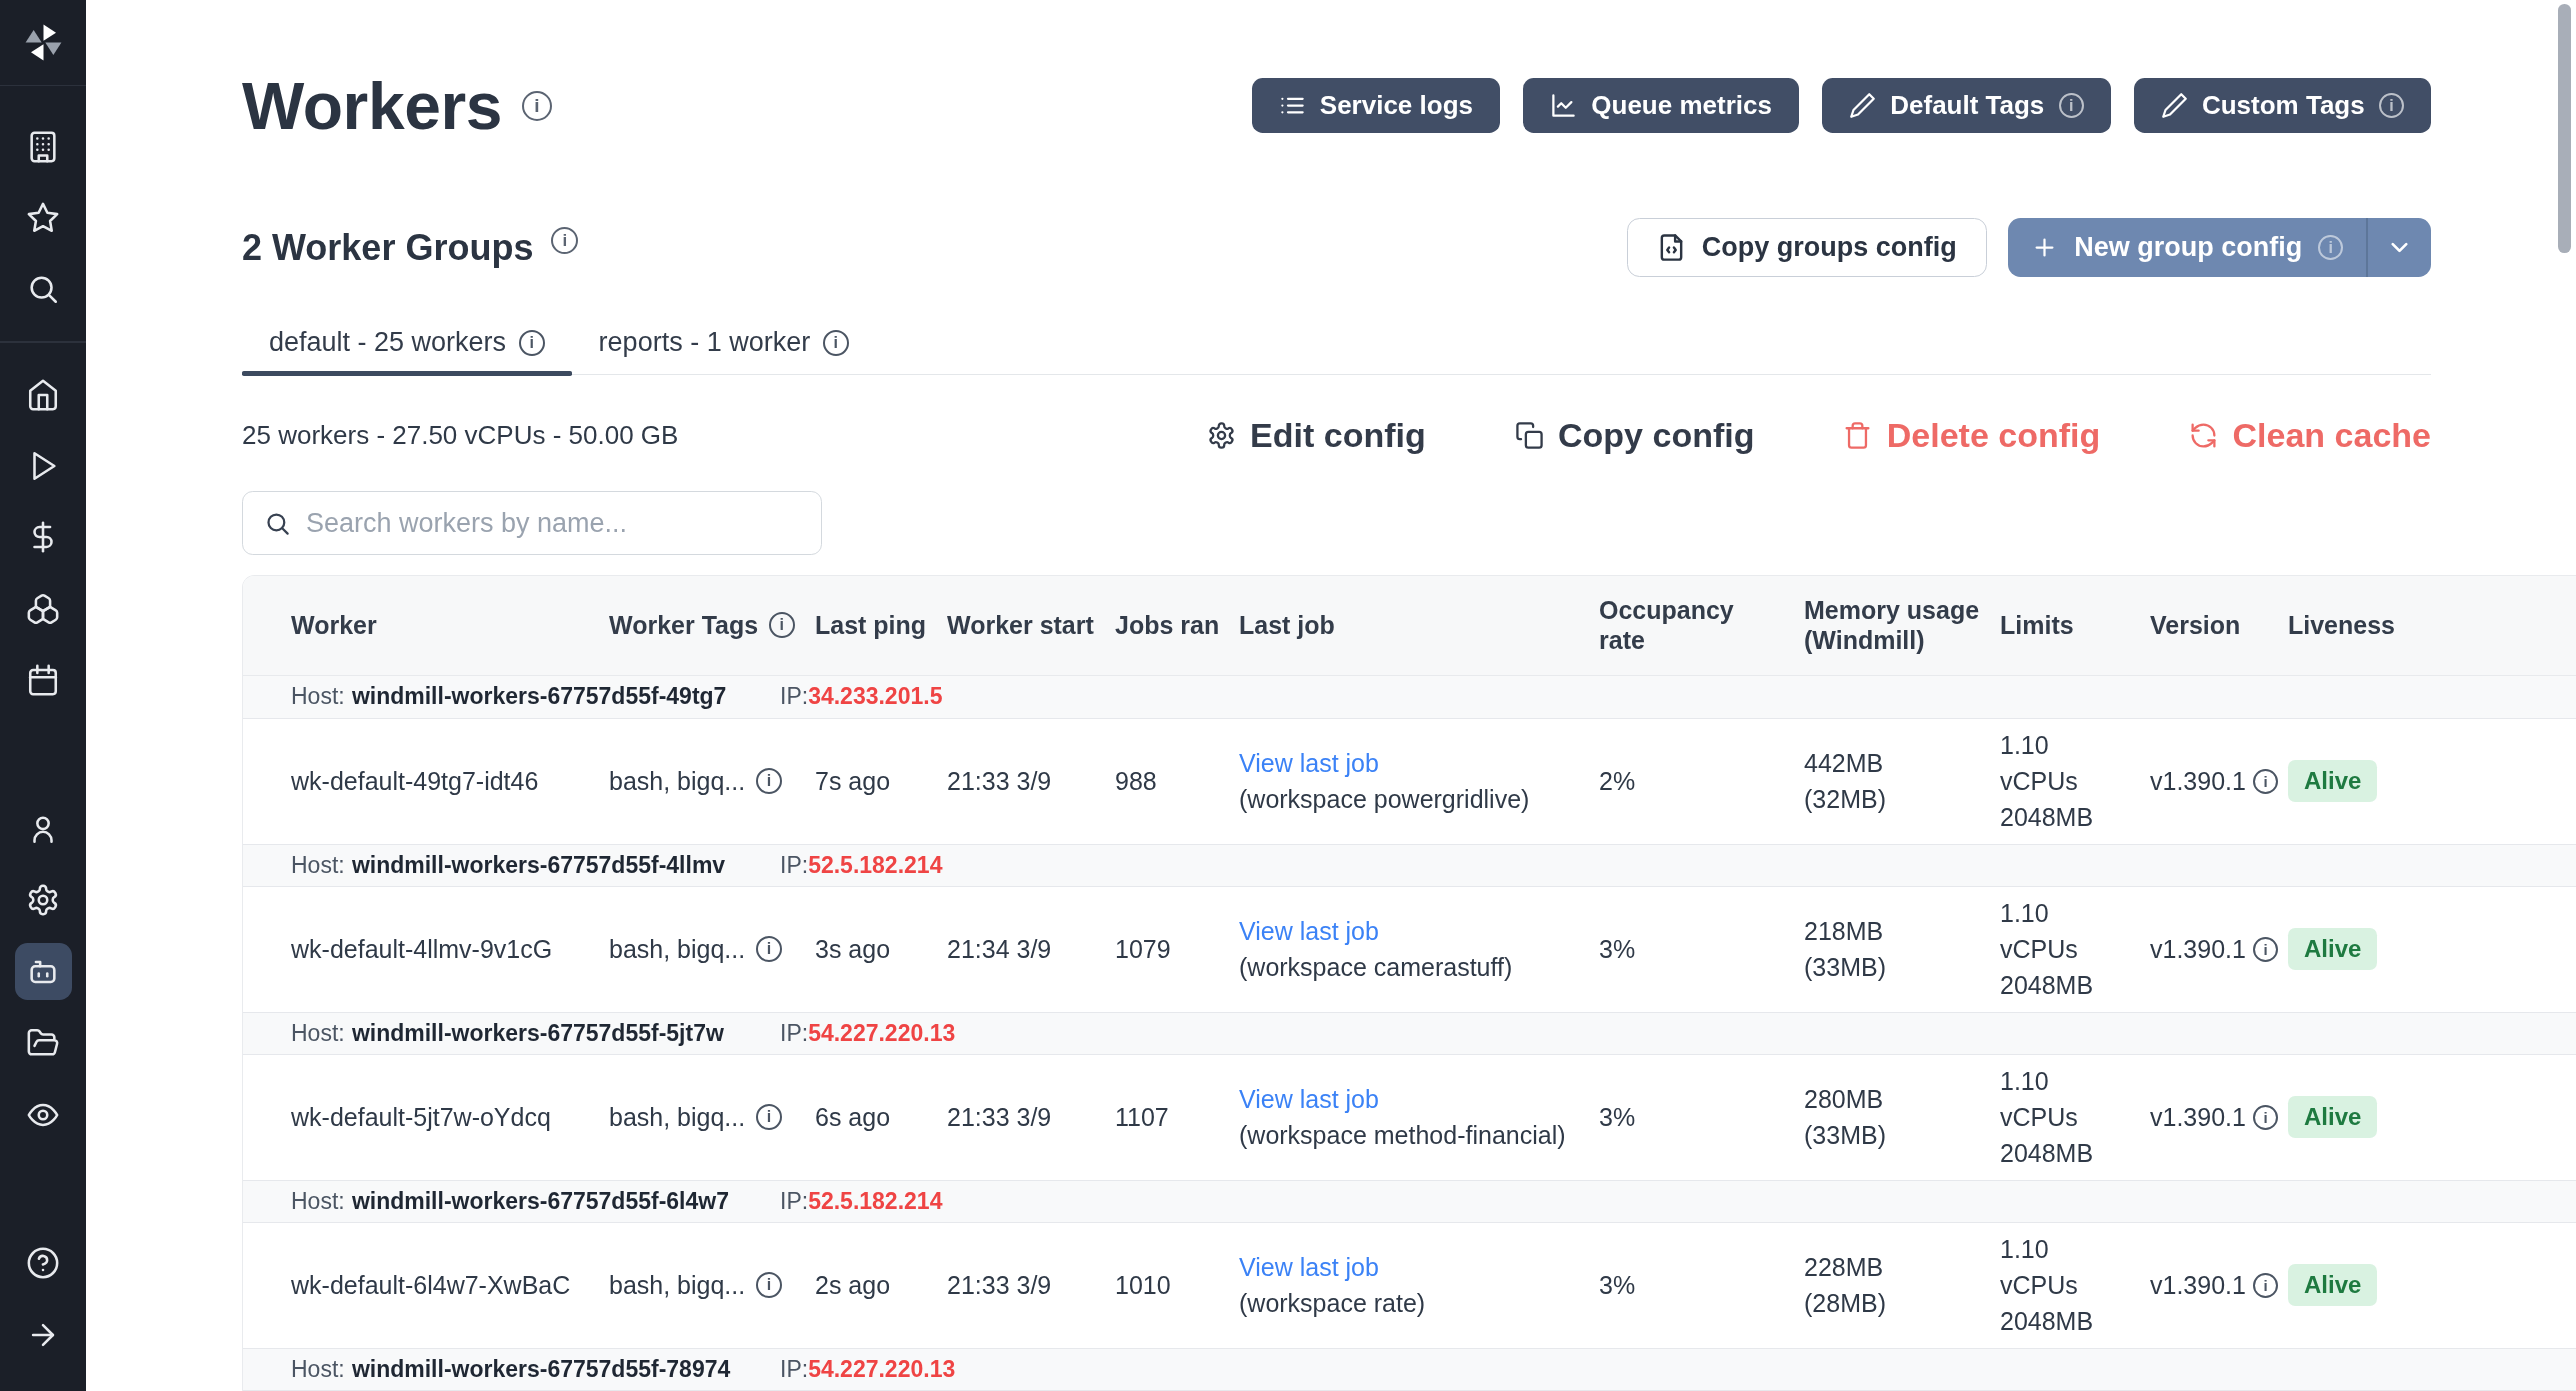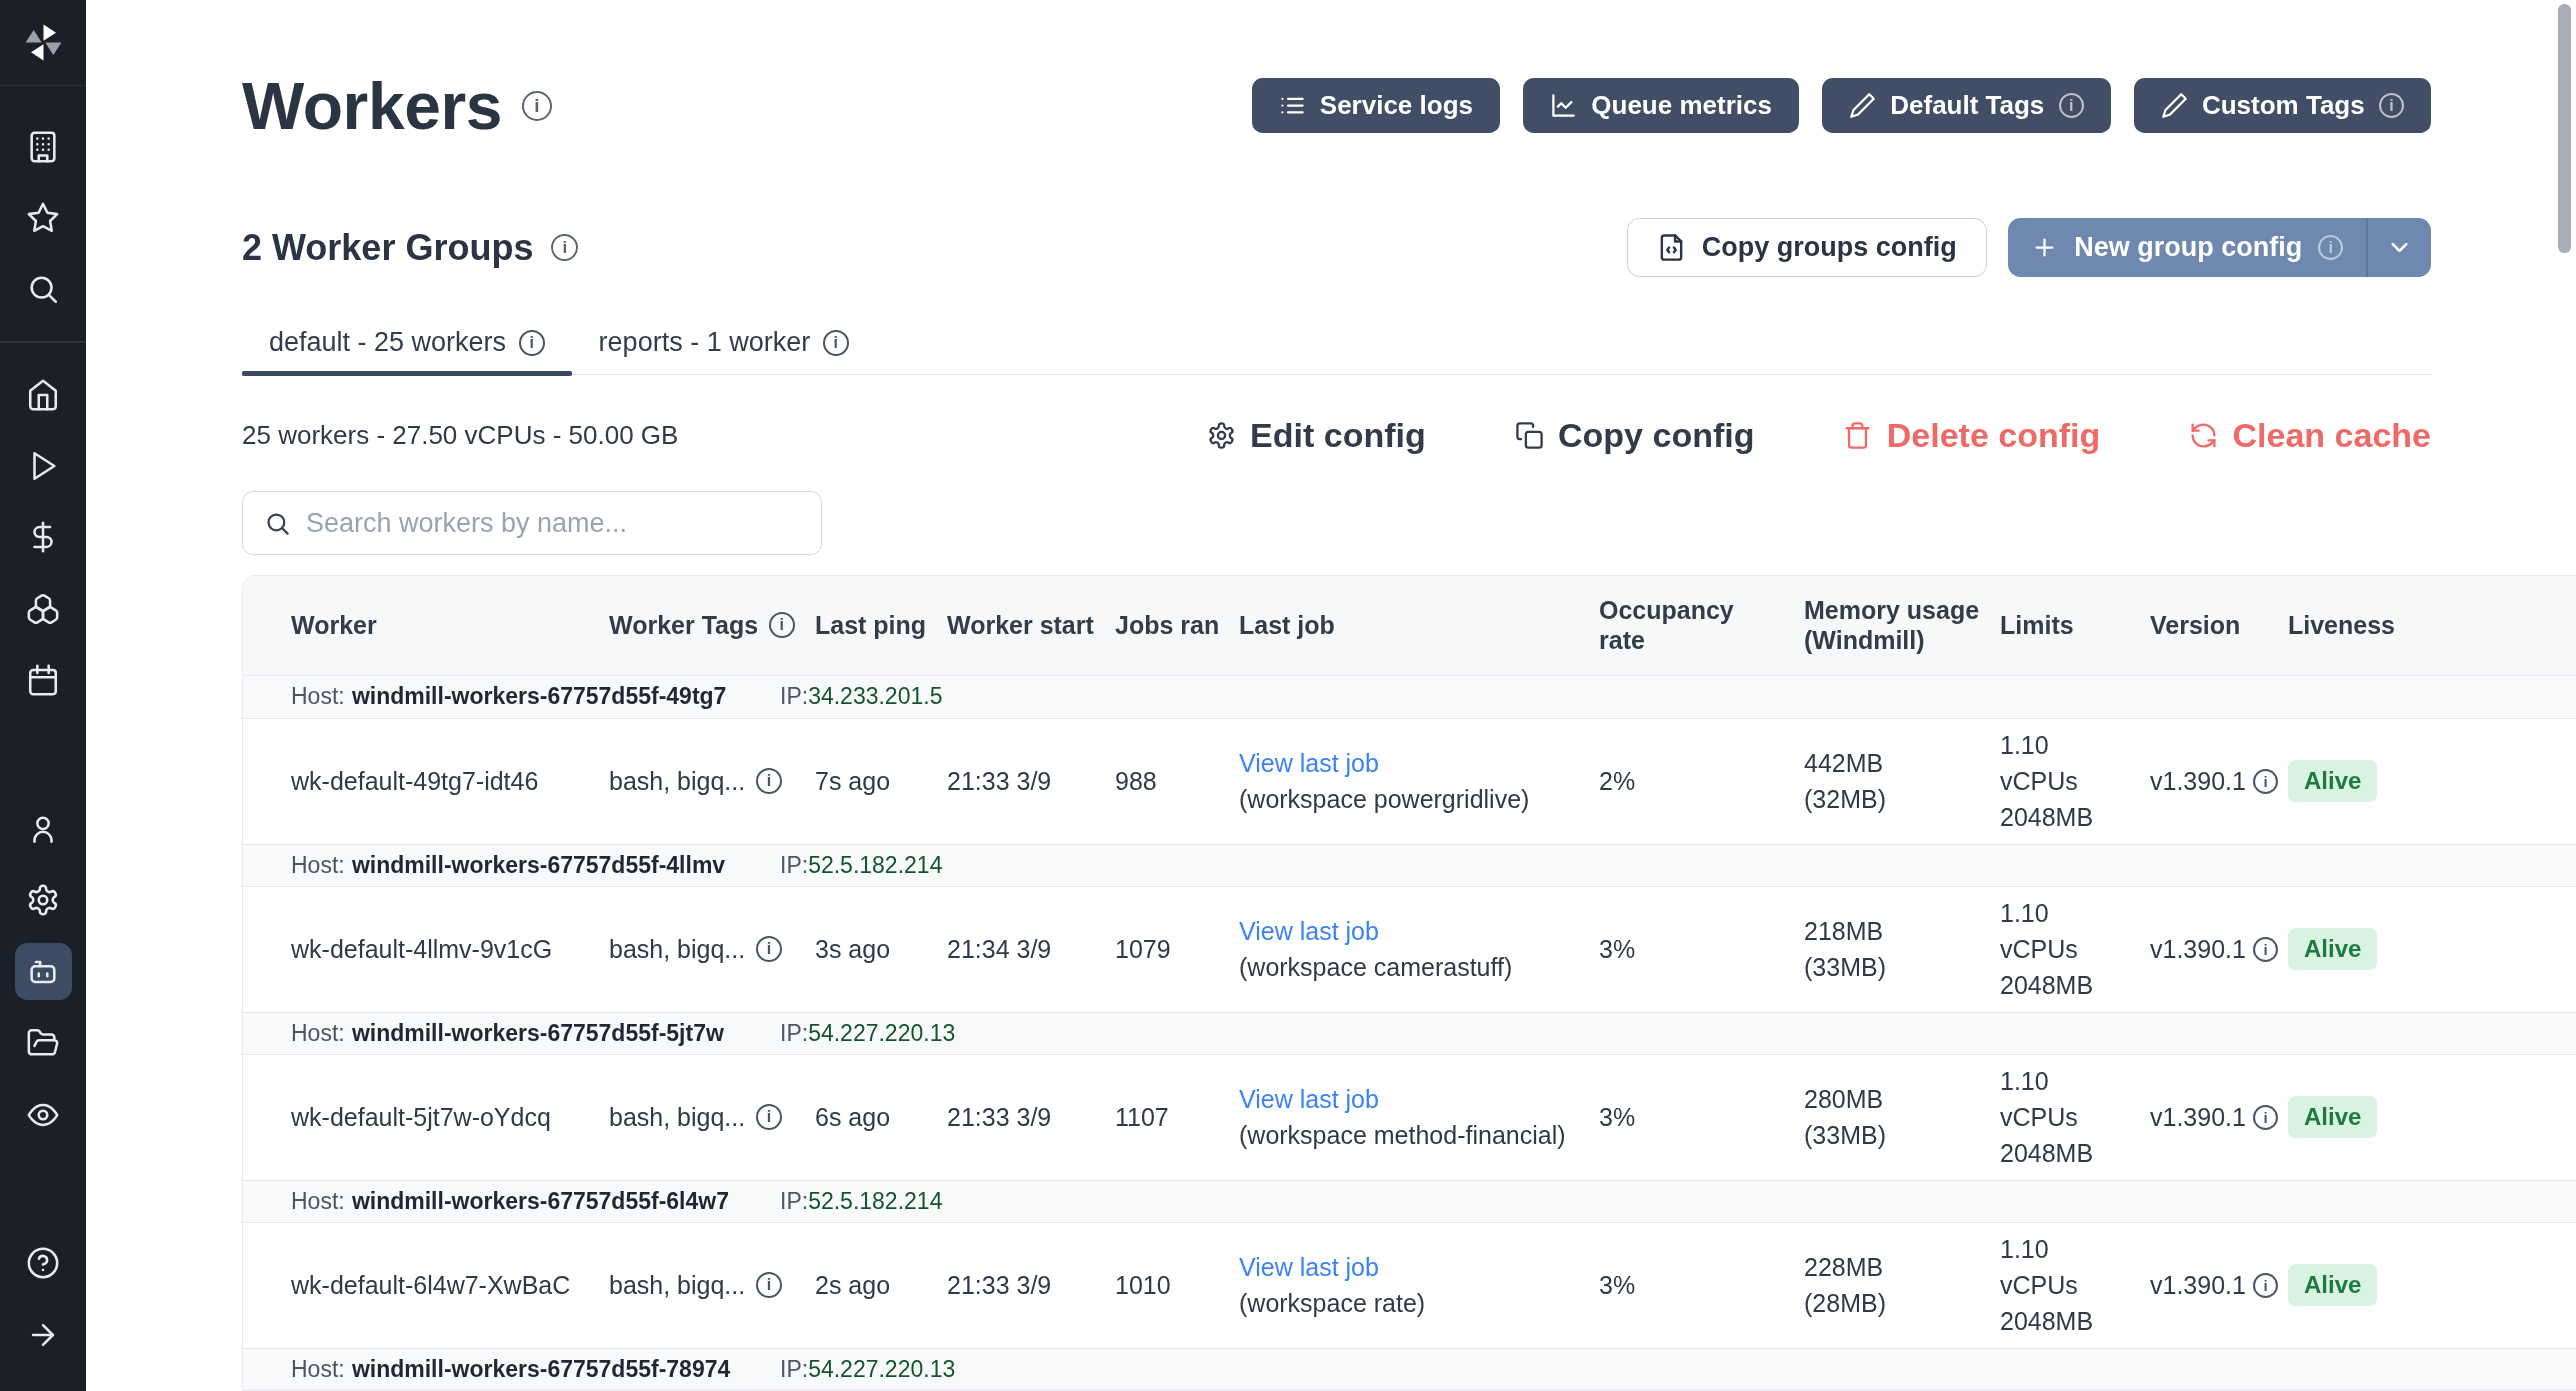--- a/index.html
+++ b/index.html
@@ -33,21 +33,21 @@
   .title-info { color:#5b6472; width:30px; height:30px; font-size:19px; }
 
   .top-buttons { display:flex; gap:23px; }
   .dark-btn { display:flex; align-items:center; gap:14.3px; background:#414e66; color:#fff;
     border:none; border-radius:10.7px; height:55px; padding:0 27px; font-size:26px; font-weight:600;
     font-family:inherit; cursor:pointer; }
   .dark-btn svg { width:27px; height:27px; }
   .dark-btn .icirc { color:rgba(255,255,255,.65); width:25px; height:25px; font-size:16px; }
 
   .groups-row { margin-top:82px; display:flex; align-items:center; justify-content:space-between; }
-  .groups-title-wrap { display:flex; align-items:center; gap:18px; }
+  .groups-title-wrap { display:flex; gap:18px; }
   .groups-title { font-size:36px; font-weight:700; color:#2b3442; }
   .groups-info { color:#5b6472; width:27px; height:27px; font-size:17px; }
   .groups-buttons { display:flex; gap:21.5px; align-items:stretch;justify-content:flex-end; }
   .outline-btn { display:flex; align-items:center; gap:16px; background:#fff; color:#2b3442;
     border:1.8px solid #c9cfd8; border-radius:12.5px; height:59px; padding:0 29px; font-size:27px;
     font-weight:600; font-family:inherit; cursor:pointer; }
   .outline-btn svg { width:29px; height:29px; }
   .blue-btn { display:flex; align-items:stretch; background:#6e88b0; color:#fff; border:none;
     border-radius:12.5px; height:59px; font-size:27px; font-weight:600; font-family:inherit;
     cursor:pointer; overflow:hidden; padding:0; }
@@ -90,21 +90,21 @@
     color:#333c4a; padding-right:19.7px; line-height:30px; }
   .th:first-child { padding-left:48px; }
   .th .icirc { color:#4b5563; width:26px; height:26px; font-size:16px; }
 
   .host-row { height:43px; background:#f8f9fa; border-top:1.8px solid #e6e8ec;
     border-bottom:1.8px solid #e6e8ec; display:flex; align-items:center; font-size:23px; }
   .host-row:first-of-type { border-top:none; }
   .host-cell { padding-left:48px; width:537px; color:#4b5563; }
   .host-name { font-weight:700; color:#1f2733; margin-left:7.2px; }
   .ip-cell { color:#4b5563; }
-  .ip-value { font-weight:400; color:#14532d; }
+  .ip-value { font-weight:700; color:#ef4444; }
 
   .worker-row { height:125px; align-items:center; font-size:25px; color:#2f3947; background:#fff; }
   .cell { padding-right:19.7px; }
   .c-worker { padding-left:48px; }
   .c-tags { display:flex; align-items:center; gap:10.7px; }
   .c-tags .icirc { color:#4b5563; width:26px; height:26px; font-size:16px; }
   .two-line div { line-height:36px; }
   .joblink { color:#3b82f6; text-decoration:none; cursor:pointer; display:block; line-height:36px; }
   .ws-line { line-height:36px; }
   .c-version { display:flex; align-items:center; gap:7.2px; }

